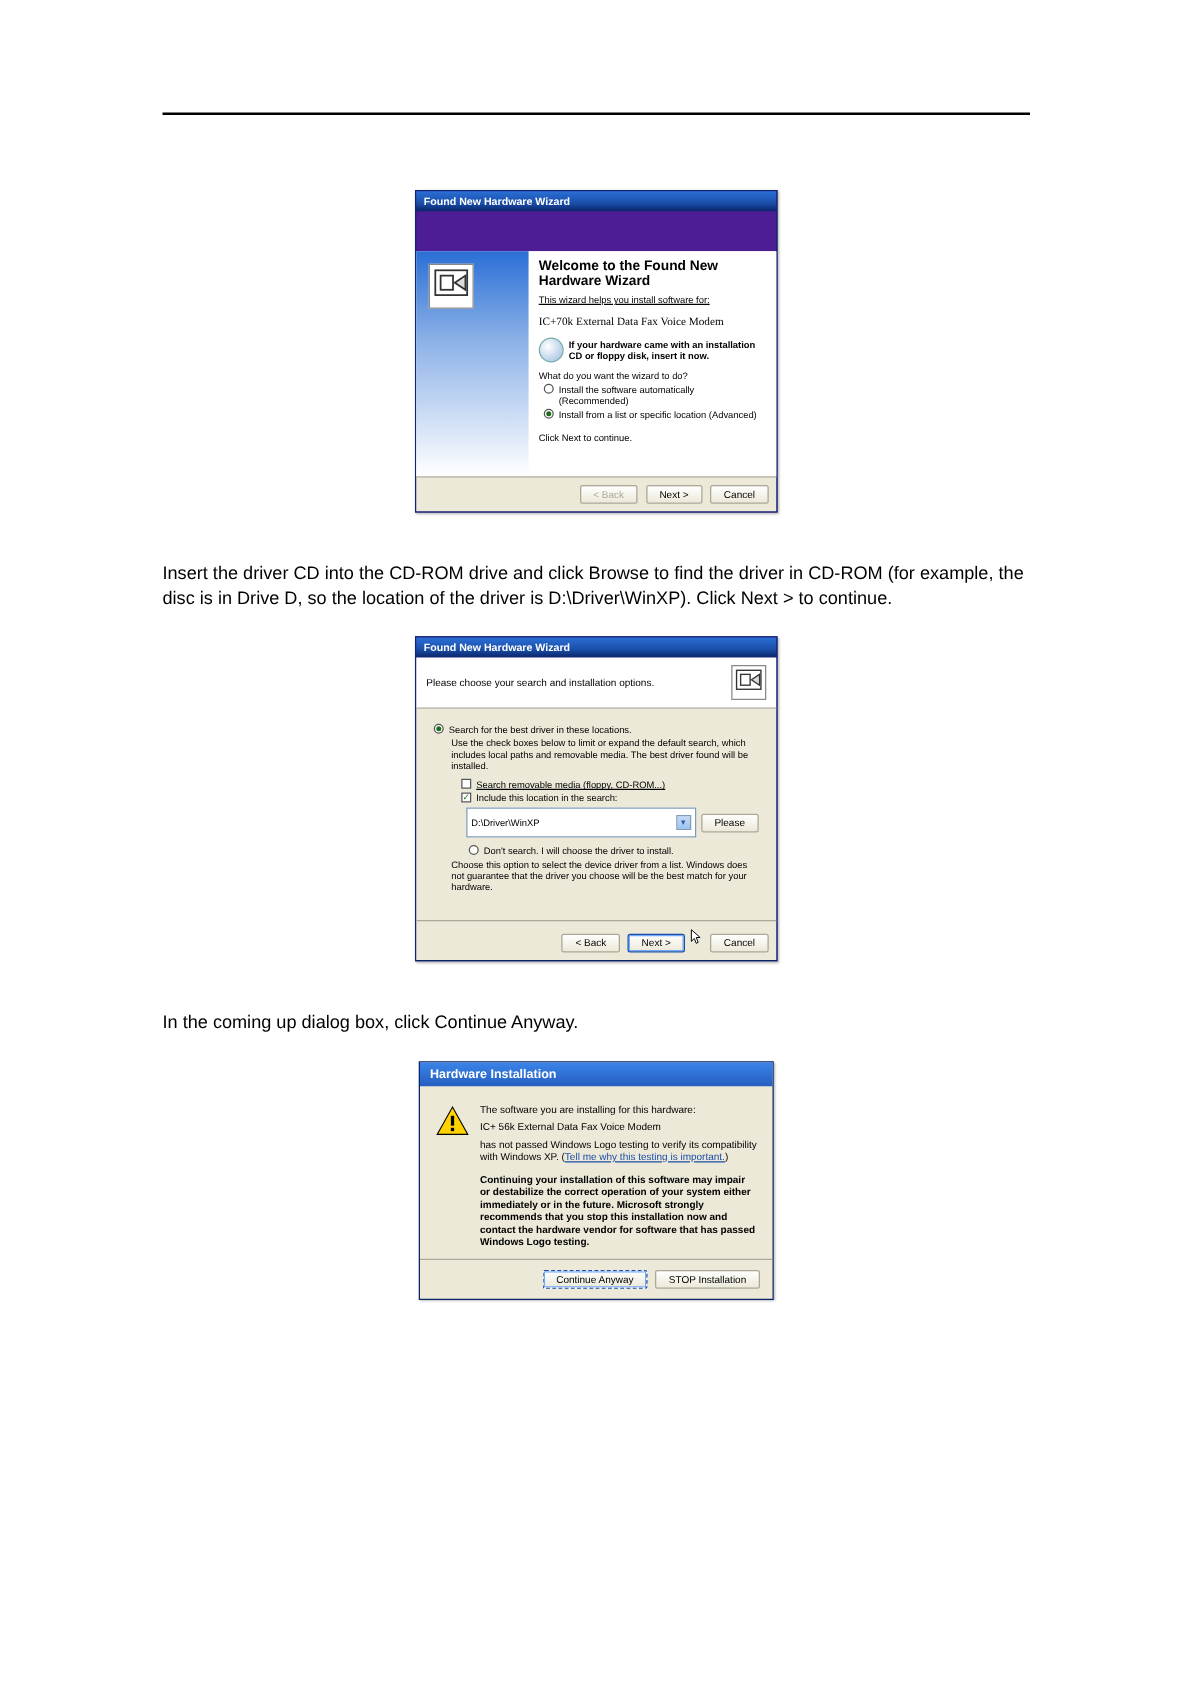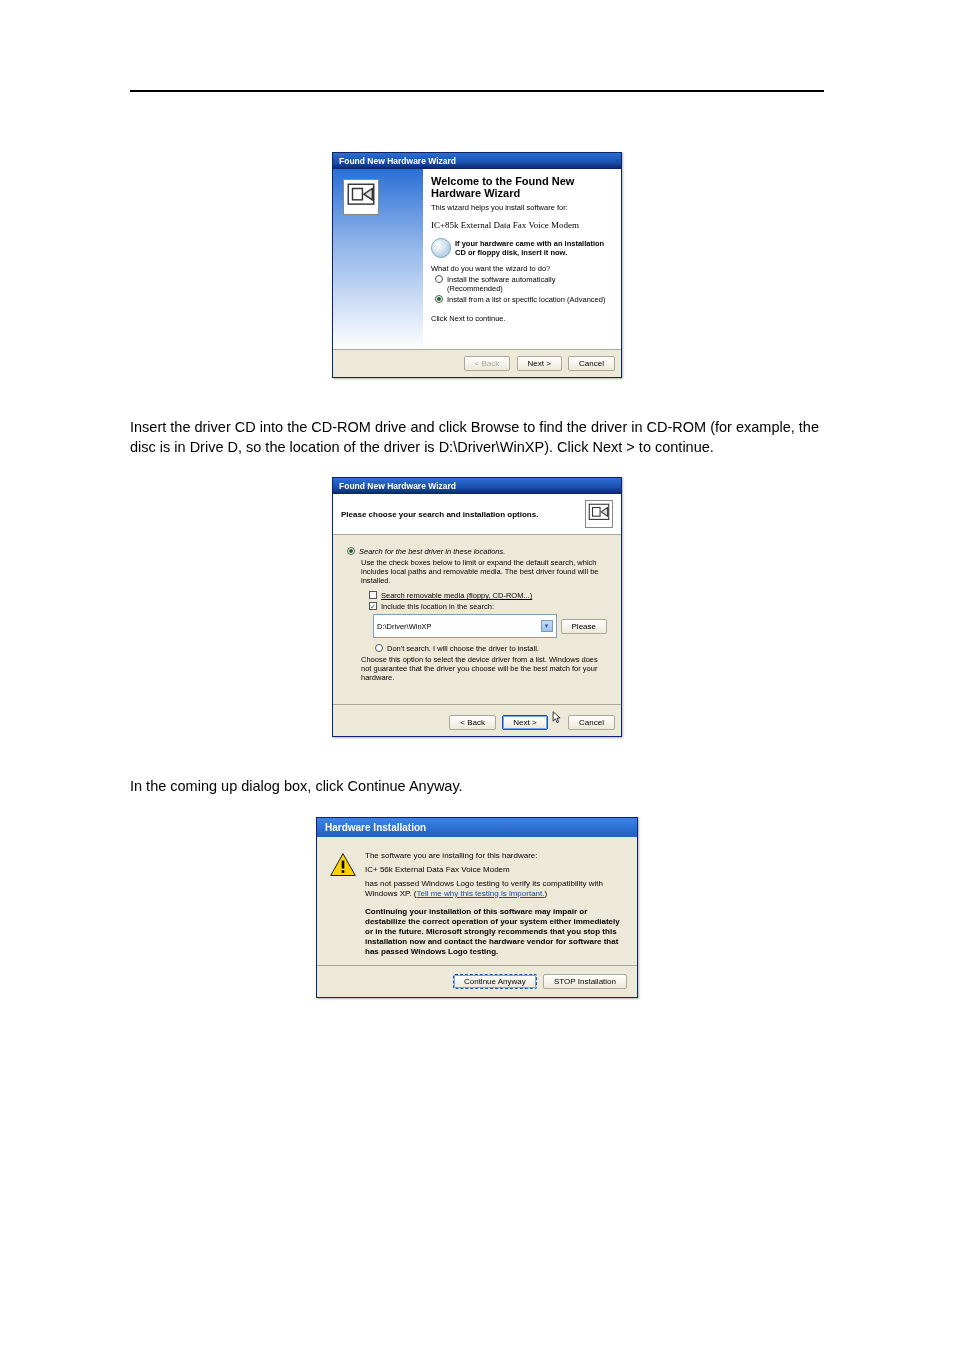--- a/index.html
+++ b/index.html
@@ -34,20 +34,21 @@
   .dlg-title {
     background: linear-gradient(to bottom, #2a6fd6 0%, #1a4ea8 60%, #0a246a 100%);
     color: #fff;
     font-weight: bold;
     padding: 3px 6px;
     font-size: 8.5px;
   }
   .dlg-body {
     display: flex;
     background: #fff;
+    margin-top: 32px;
   }
   .dlg-side {
     width: 90px;
     min-height: 180px;
     background: linear-gradient(to bottom,#2a6fd6 0%, #8db2e8 40%, #fff 100%);
     display: flex;
     align-items: flex-start;
   }
   .dlg-side-icon {
     width: 36px; height: 36px; margin: 10px 0 0 10px;
@@ -102,21 +103,21 @@
   .xpbtn.disabled { color: #aca899; }
   .xpbtn.default { border: 1px solid #1a4ea8; box-shadow: inset 0 0 0 1px #6fa8ff; }
 
   
   .dlg-header2 {
     background: #fff;
     padding: 6px 8px;
     display: flex; align-items: center; justify-content: space-between;
     border-bottom: 1px solid #aca899;
   }
-  .dlg-header2 .htxt { font-weight: bold; font-size: 8px; }
+  .dlg-header2 .htxt { font-weight: normal; font-size: 8px; }
   .dlg-header2 .hicon {
     width: 28px; height: 28px; border: 1px solid #888; background: #fff;
     display: flex; align-items: center; justify-content: center; font-size: 14px;
   }
   .dlg2-body {
     background: #ece9d8;
     padding: 10px 14px 16px 14px;
     font-size: 7.5px;
   }
   .subtext { margin: 2px 0 6px 14px; color: #000; }
@@ -133,21 +134,21 @@
     display: inline-flex; align-items: center; justify-content: center;
     font-size: 7px; color: #335a9a;
   }
   .cursor { display:inline-block; width:10px; height:14px; margin-left:2px; border-left:0; }
   .cursor svg { width:10px; height:14px; }
 
   
   .dialog3 {
     display: inline-block;
     text-align: left;
-    width: 322px;
+    width: 284px;
     border: 1px solid #0a246a;
     background: #ece9d8;
     font-size: 8px;
     box-shadow: 1px 1px 2px rgba(0,0,0,.3);
   }
   .dlg3-title {
     background: linear-gradient(to bottom, #3b84e8 0%, #245ec0 100%);
     color: #fff; font-weight: bold; padding: 4px 8px; font-size: 10px;
   }
   .dlg3-body { display:flex; padding: 14px 12px 8px 12px; gap: 8px; }
@@ -184,22 +185,22 @@
                 <g stroke="#333" stroke-width="1" fill="none">
                   <rect x="3" y="3" width="18" height="14"></rect>
                   <rect x="6" y="6" width="7" height="8" fill="#fff"></rect>
                   <path d="M14 10 L20 6 L20 14 Z" fill="#ddd"></path>
                 </g>
               </svg>
           </div>
         </div>
         <div class="dlg-main">
           <div class="wtitle">Welcome to the Found New Hardware Wizard</div>
-          <div style="margin-top:4px;">This wizard helps you install software for:</div>
-          <div class="device">IC+85k External Data Fax Voice Modem</div>
+          <div style="margin-top:4px;text-decoration:underline;">This wizard helps you install software for:</div>
+          <div class="device">IC+70k External Data Fax Voice Modem</div>
           <div class="cd-row">
             <div class="cd-icon"></div>
             <div style="font-weight:bold;">If your hardware came with an installation CD or floppy disk, insert it now.</div>
           </div>
           <div style="margin:6px 0 2px 0;">What do you want the wizard to do?</div>
           <div class="radio-row">
             <span class="radio"></span>
             <span>Install the software automatically (Recommended)</span>
           </div>
           <div class="radio-row">
@@ -228,21 +229,21 @@
           <svg viewBox="0 0 24 24">
               <g stroke="#333" stroke-width="1" fill="none">
                 <rect x="3" y="3" width="18" height="14"></rect>
                 <rect x="6" y="6" width="7" height="8" fill="#fff"></rect>
                 <path d="M14 10 L20 6 L20 14 Z" fill="#ddd"></path>
               </g>
             </svg>
         </span>
       </div>
       <div class="dlg2-body">
-        <div class="radio-row" style="margin-left:0;font-style:italic;">
+        <div class="radio-row" style="margin-left:0;">
           <span class="radio selected"></span>
           <span>Search for the best driver in these locations.</span>
         </div>
         <div class="subtext">Use the check boxes below to limit or expand the default search, which includes local paths and removable media. The best driver found will be installed.</div>
         <div class="check-row" style="margin-left:22px;text-decoration:underline;">
           <span class="checkbox"></span>
           <span>Search removable media (floppy, CD-ROM...)</span>
         </div>
         <div class="check-row" style="margin-left:22px;">
           <span class="checkbox">✓</span>

